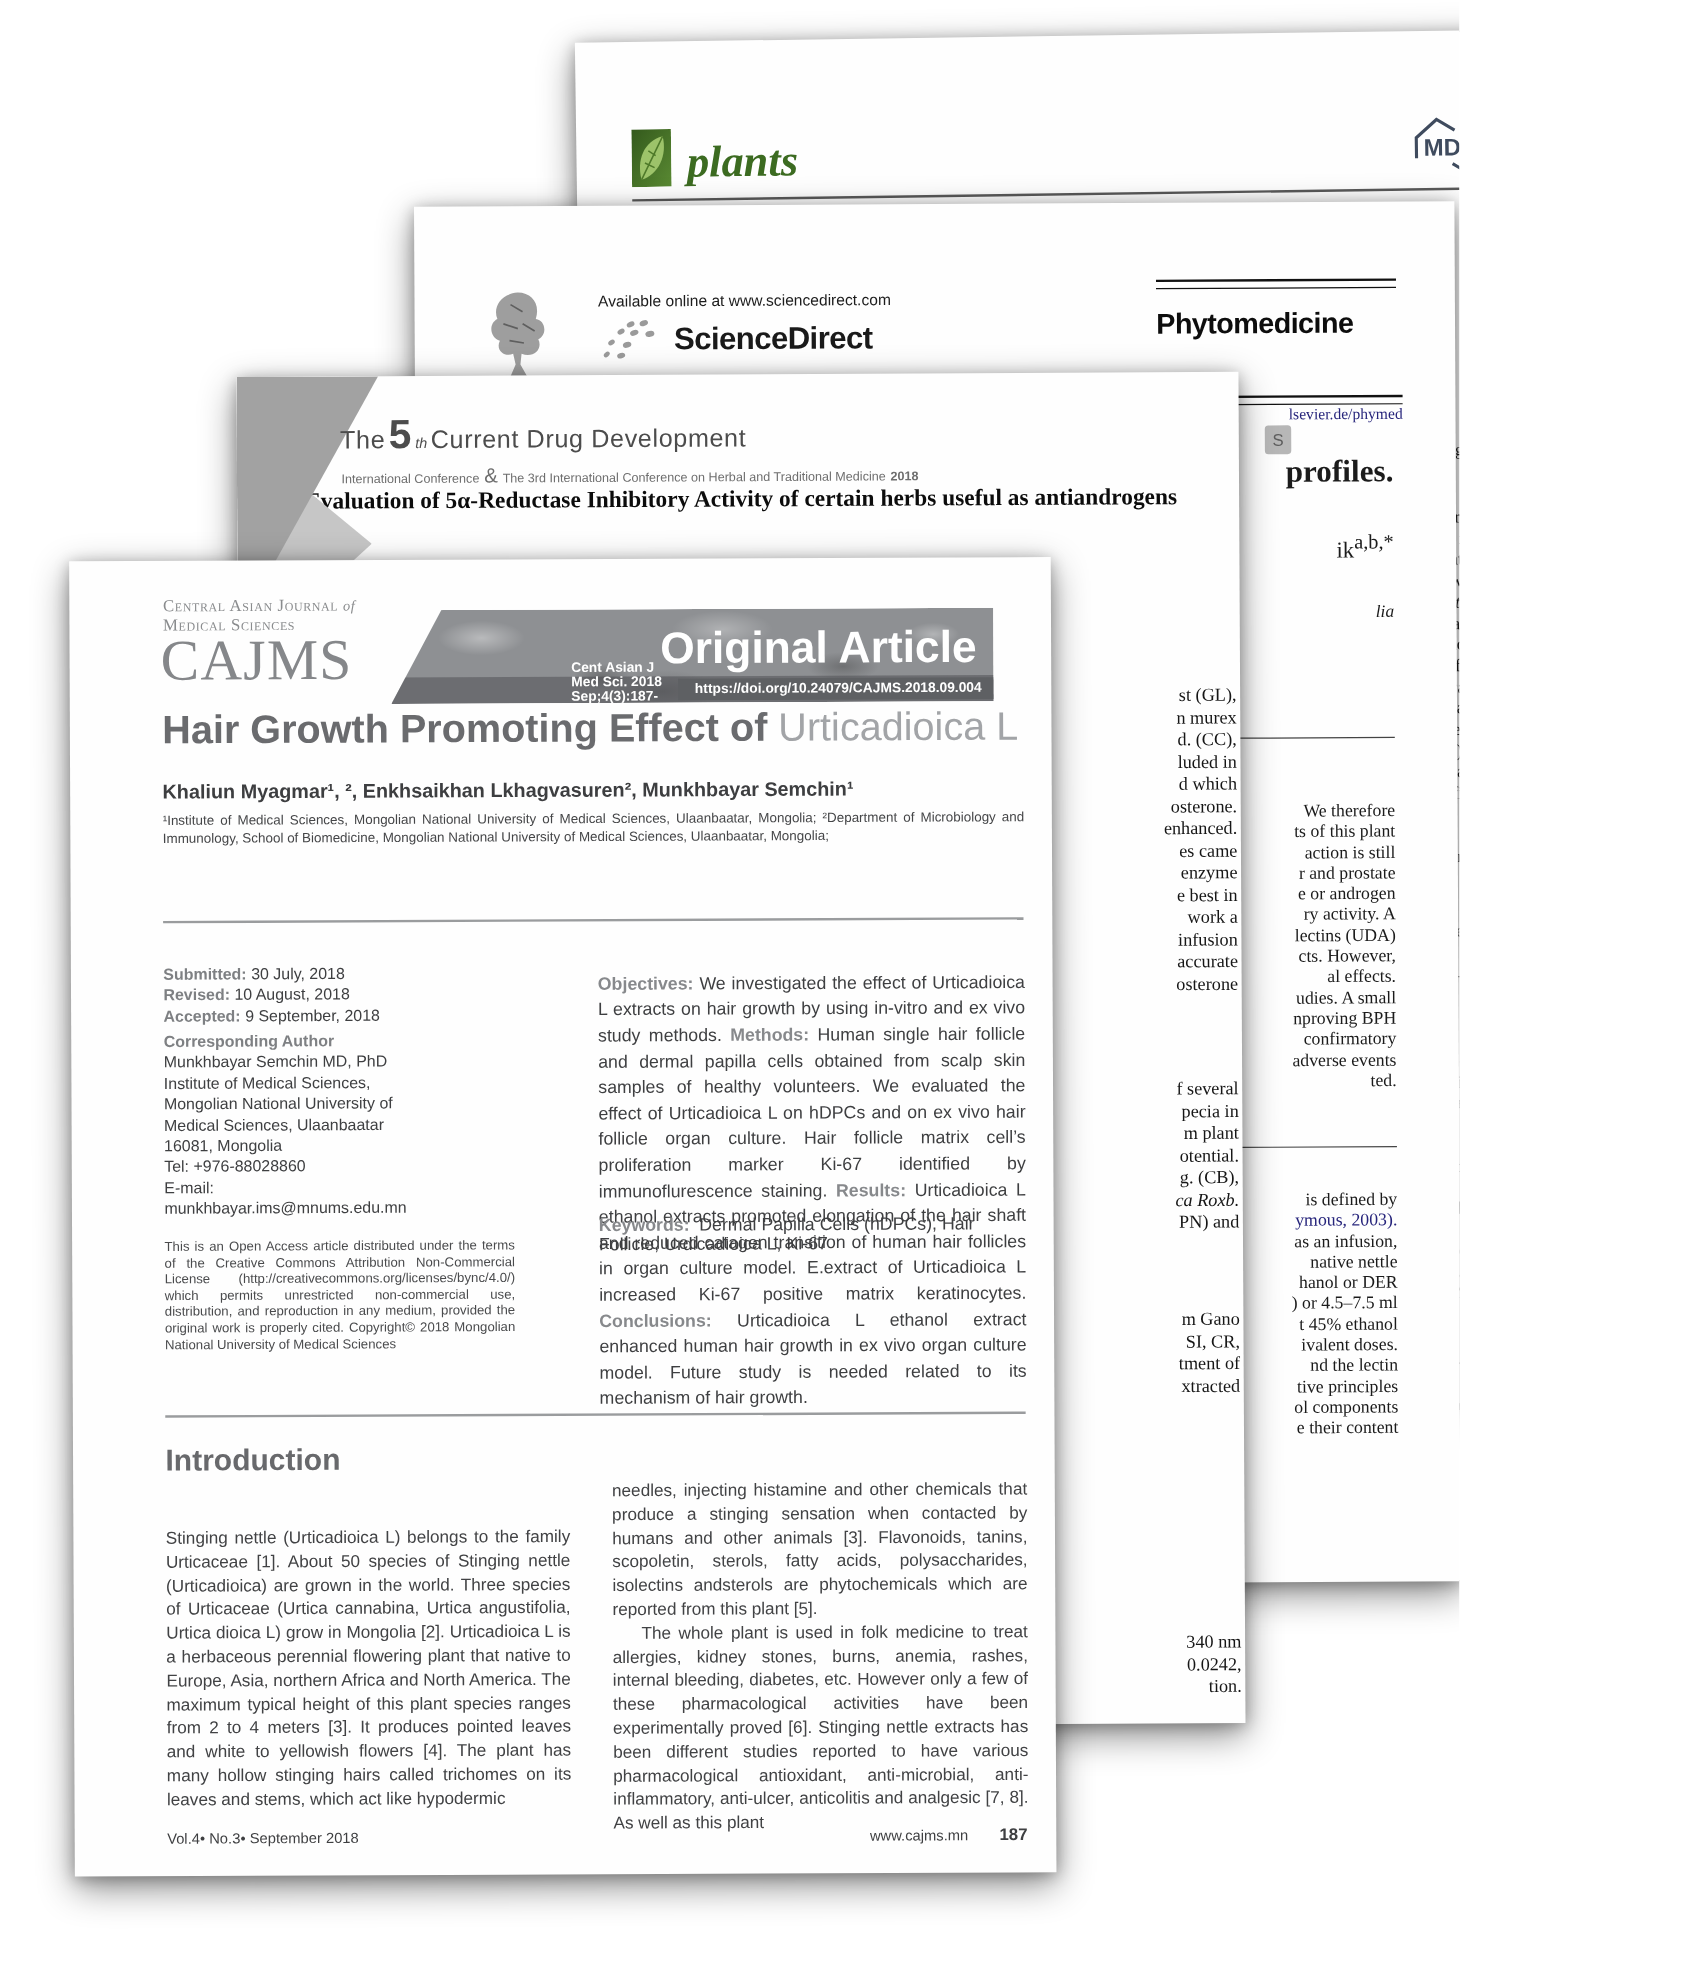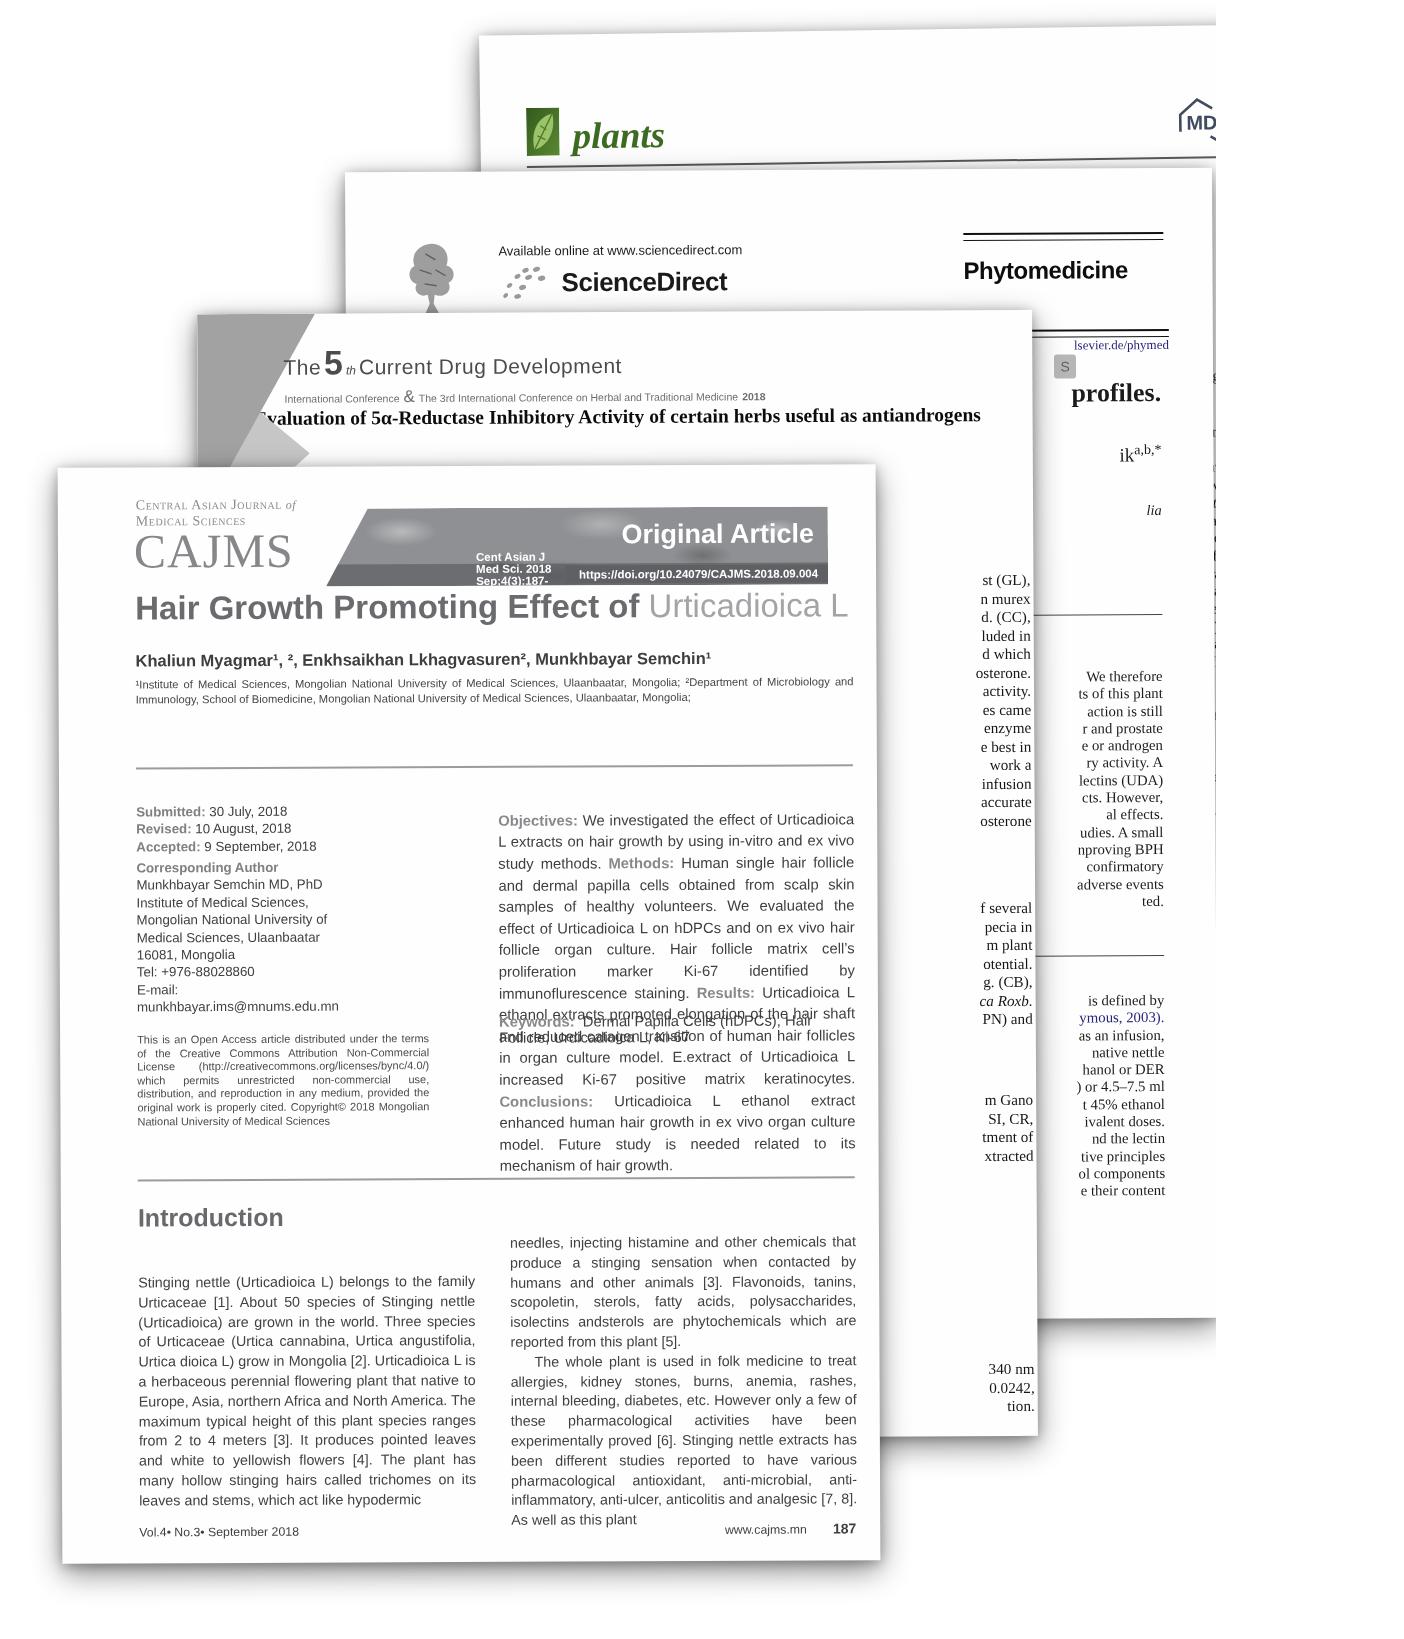--- a/index.html
+++ b/index.html
@@ -41,21 +41,21 @@
   .phyto-dr2{position:absolute;left:618px;top:161px;width:205px;height:5px;
              border-top:2px solid #111;border-bottom:1px solid #111;}
   .phyto-url{position:absolute;right:44px;top:169px;font-family:"Liberation Serif",serif;
              font-size:13px;color:#26247b;}
   .phyto-stab{position:absolute;left:708px;top:186px;width:22px;height:24px;background:#b7b7b7;
               border-radius:3px;color:#5e5e5e;font-size:14px;text-align:center;line-height:24px;}
   .ph-frag{position:absolute;right:52px;width:175px;text-align:right;
            font-family:"Liberation Serif",serif;color:#1b1b1b;}
   .ph-title{top:210px;font-size:26px;font-weight:bold;}
   .ph-author{top:274px;font-size:19px;}
-  .ph-author sup{font-size:14px;}
+  .ph-author sup{font-size:17px;}
   .ph-affil{top:334px;font-size:14.5px;font-style:italic;}
   .ph-rule1{position:absolute;right:52px;top:446px;width:130px;height:1px;background:#444;}
   .ph-abs{top:500px;font-size:14.8px;line-height:17.3px;}
   .ph-rule2{position:absolute;right:52px;top:787px;width:130px;height:1px;background:#444;}
   .ph-body{top:824px;font-size:14.8px;line-height:17.3px;}
   .ph-body div:nth-child(2){color:#26247b;}
 
   
   .page.conf{left:200px;top:312px;width:835px;height:1126px;transform:rotate(-0.3deg);z-index:3;}
   .tri1{position:absolute;left:0;top:0;width:118px;height:210px;
@@ -93,21 +93,21 @@
   .cj-banner{position:absolute;left:268px;top:42px;width:502px;height:78px;
              clip-path:polygon(42px 0,100% 0,100% 100%,0 100%);
              background-color:#8e9093;
              background-image:
                radial-gradient(ellipse 60px 24px at 15% 30%, rgba(255,255,255,.38), transparent 60%),
                radial-gradient(ellipse 40px 18px at 35% 72%, rgba(40,40,40,.32), transparent 60%),
                radial-gradient(ellipse 70px 26px at 55% 22%, rgba(255,255,255,.30), transparent 60%),
                radial-gradient(ellipse 50px 20px at 75% 62%, rgba(30,30,30,.28), transparent 60%),
                radial-gradient(ellipse 36px 16px at 90% 28%, rgba(255,255,255,.32), transparent 60%),
                radial-gradient(ellipse 80px 30px at 45% 88%, rgba(20,20,20,.22), transparent 60%);}
-  .cj-orig{position:absolute;right:14px;top:12px;color:#ffffff;font-weight:bold;font-size:27px;}
+  .cj-orig{position:absolute;right:14px;top:12px;color:#ffffff;font-weight:bold;font-size:37px;}
   .cj-strip{position:absolute;left:0;right:0;bottom:0;height:22px;background:rgba(62,63,66,.42);
             display:flex;align-items:center;justify-content:space-between;
             color:#ffffff;font-size:11.5px;font-weight:bold;}
   .cj-cit{margin-left:150px;}
   .cj-doi{background:#5e6063;padding:3px 10px 3px 14px;}
   .cj-title{position:absolute;left:77px;top:122px;width:740px;font-size:33px;font-weight:bold;color:#6a6b6e;}
   .cj-title .species{font-weight:400;color:#a2a4a7;}
   .cj-authors{position:absolute;left:77px;top:184px;font-size:16.5px;font-weight:bold;color:#3d3e40;}
   .cj-affil{position:absolute;left:77px;top:210px;width:718px;font-size:11.2px;line-height:15px;
             color:#454648;text-align:justify;}
@@ -295,21 +295,21 @@
       <span class="cs-year">2018</span>
     </div>
     <div class="conf-title">Evaluation of 5α-Reductase Inhibitory Activity of certain herbs useful as antiandrogens</div>
     <div class="cf-frag cf-g1">
         <div>st (GL),</div>
         <div>n murex</div>
         <div>d. (CC),</div>
         <div>luded in</div>
         <div>d which</div>
         <div>osterone.</div>
-        <div>activity.</div>
+        <div>enhanced.</div>
         <div>es came</div>
         <div>enzyme</div>
         <div>e best in</div>
         <div>work a</div>
         <div>infusion</div>
         <div>accurate</div>
         <div>osterone</div>
       </div>
     <div class="cf-frag cf-g2">
         <div>f several</div>

